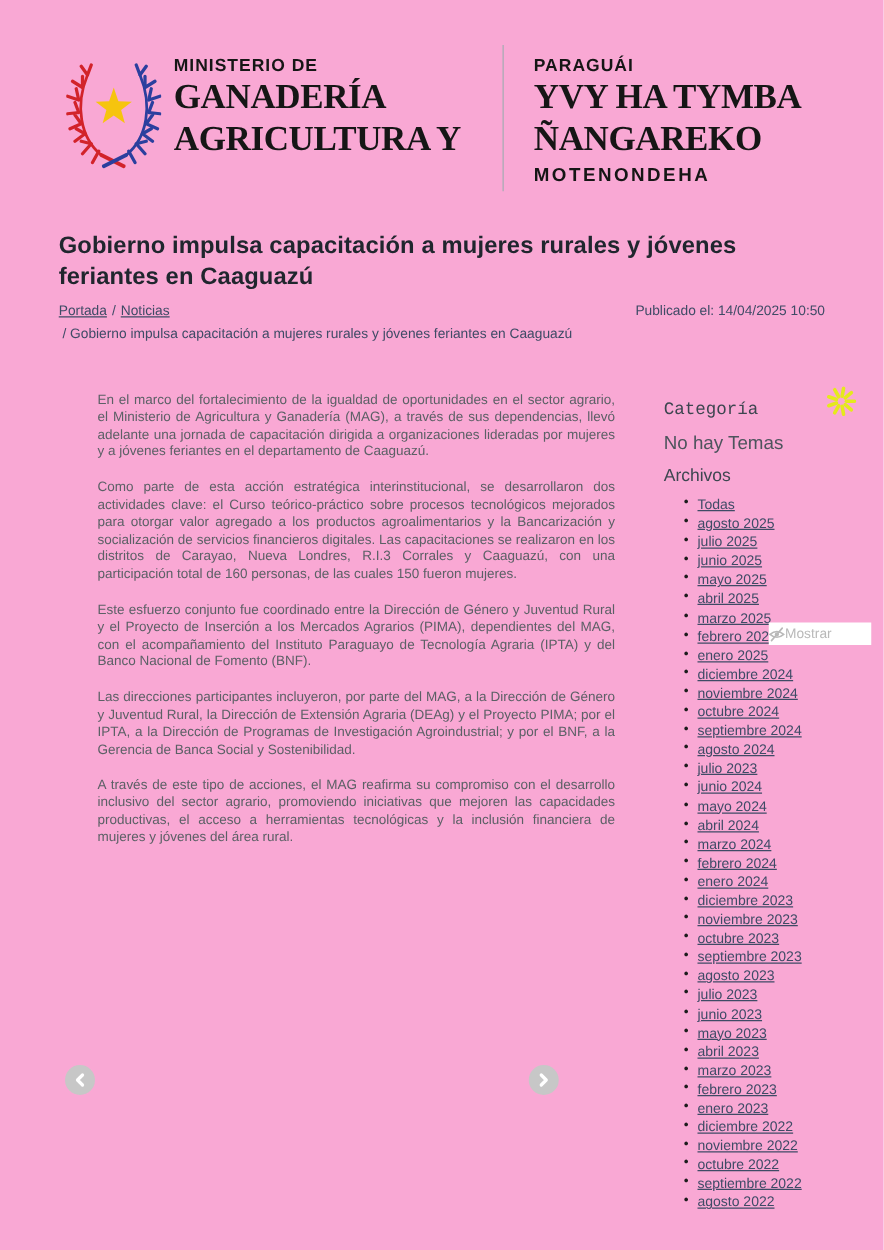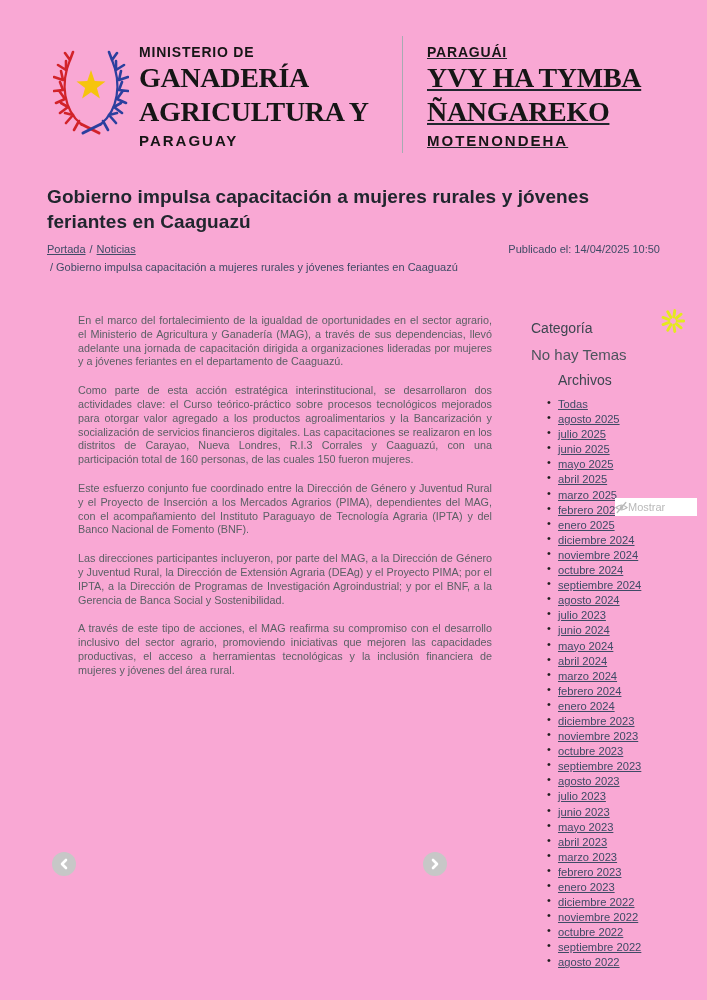--- a/index.html
+++ b/index.html
@@ -2,21 +2,21 @@
 <html><head>
 <meta charset="utf-8">
 <style>
   html,body{margin:0;padding:0;background:#ffffff;}
   #page{position:relative;width:707px;height:1000px;background:#f9a8d4;
         font-family:"Liberation Sans",sans-serif;overflow:hidden;color:#20262e;}
 
   
   .emblem{position:absolute;left:53px;top:40px;}
   .hleft{position:absolute;left:139px;top:44px;}
-  .hright{position:absolute;left:427px;top:44px;text-decoration:underline;}
+  .hright{position:absolute;left:427px;top:44px;}
   .h-small{font-size:14px;font-weight:bold;letter-spacing:.8px;color:#161616;margin-bottom:1px;}
   .h-serif{font-family:"Liberation Serif",serif;font-weight:bold;font-size:28px;line-height:34px;
            color:#161616;letter-spacing:-0.3px;white-space:nowrap;}
   .h-small2{font-size:15px;font-weight:bold;letter-spacing:2px;color:#161616;margin-top:3px;}
   .hdivider{position:absolute;left:402px;top:36px;width:1px;height:117px;background:#a7abb2;}
 
   
   .title{position:absolute;left:47px;top:184px;width:600px;margin:0;
          font-size:19px;font-weight:bold;line-height:25px;color:#20262e;letter-spacing:.1px;}
   .breadcrumb{position:absolute;left:47px;top:242px;width:430px;
@@ -36,21 +36,21 @@
   
   .navbtn{position:absolute;width:24px;height:24px;border:none;border-radius:50%;
           background:#c7c7c7;display:flex;align-items:center;justify-content:center;
           cursor:pointer;padding:0;}
   .navbtn.prev{left:52px;top:852px;}
   .navbtn.next{left:423px;top:852px;}
 
   
   .cat-h{position:absolute;left:531px;top:320px;font-size:14px;color:#3d4650;font-weight:400;}
   .cat-empty{position:absolute;left:531px;top:346px;font-size:15px;color:#4d545d;}
-  .arch-h{position:absolute;left:558px;top:372px;font-size:14px;color:#3d4650;font-weight:400;}
+  .arch-h{position:absolute;left:531px;top:372px;font-size:14px;color:#3d4650;font-weight:400;}
   .archives{position:absolute;left:547px;top:395px;margin:0;padding:0;list-style:none;}
   .archives li{position:relative;height:15.1px;line-height:15.1px;padding-left:11px;}
   .archives li::before{content:"•";position:absolute;left:0;top:0;color:#1c1c1c;font-size:11px;}
   .archives a{font-size:11.2px;color:#3f4b66;text-decoration:underline;cursor:pointer;}
 
   .asterisk{position:absolute;left:661px;top:309px;cursor:pointer;}
 
   .mostrar{position:absolute;left:615px;top:498px;width:82px;height:18px;background:#ffffff;
            display:flex;align-items:center;gap:0;color:#b9b9b9;font-size:11px;cursor:pointer;z-index:5;}
 </style>
@@ -88,21 +88,20 @@
         <path d="M48,84 L30,93" stroke-width="3"></path>
       </g>
 
       <polygon points="38,30 41.7,41 52.5,41.4 43.9,48 46.9,58.6 38,52.3 29.1,58.6 32.1,48 23.5,41.4 34.3,41" fill="#f6c40e"></polygon>
     </svg>
 
     <div class="hleft">
       <div class="h-small">MINISTERIO DE</div>
       <div class="h-serif">GANADERÍA</div>
       <div class="h-serif">AGRICULTURA Y</div>
-      <div class="h-small2">PARAGUAY</div>
     </div>
 
     <div class="hdivider"></div>
 
     <div class="hright">
       <div class="h-small">PARAGUÁI</div>
       <div class="h-serif">YVY HA TYMBA</div>
       <div class="h-serif">ÑANGAREKO</div>
       <div class="h-small2">MOTENONDEHA</div>
     </div>
@@ -150,21 +149,21 @@
         <line x1="13.8" y1="17.4" x2="15" y2="24.3"></line>
         <line x1="10.8" y1="16.9" x2="7.3" y2="23"></line>
         <line x1="8.8" y1="14.5" x2="2.2" y2="16.9"></line>
         <line x1="8.8" y1="11.5" x2="2.2" y2="9.1"></line>
         <line x1="10.8" y1="9.1" x2="7.3" y2="3"></line>
         <line x1="13.8" y1="8.6" x2="15" y2="1.7"></line>
         <line x1="16.4" y1="10.1" x2="21.8" y2="5.6"></line>
       </g>
     </svg>
 
-    <h3 class="cat-h" style="margin:0;">Categoría</h3>
+    <h3 class="cat-h" style="margin:0;font-family:Liberation Mono, monospace;">Categoría</h3>
     <div class="cat-empty">No hay Temas</div>
     <h3 class="arch-h" style="margin:0;">Archivos</h3>
 
     <ul class="archives" id="archives-list">
         <li><a href="#">Todas</a></li>
         <li><a href="#">agosto 2025</a></li>
         <li><a href="#">julio 2025</a></li>
         <li><a href="#">junio 2025</a></li>
         <li><a href="#">mayo 2025</a></li>
         <li><a href="#">abril 2025</a></li>

